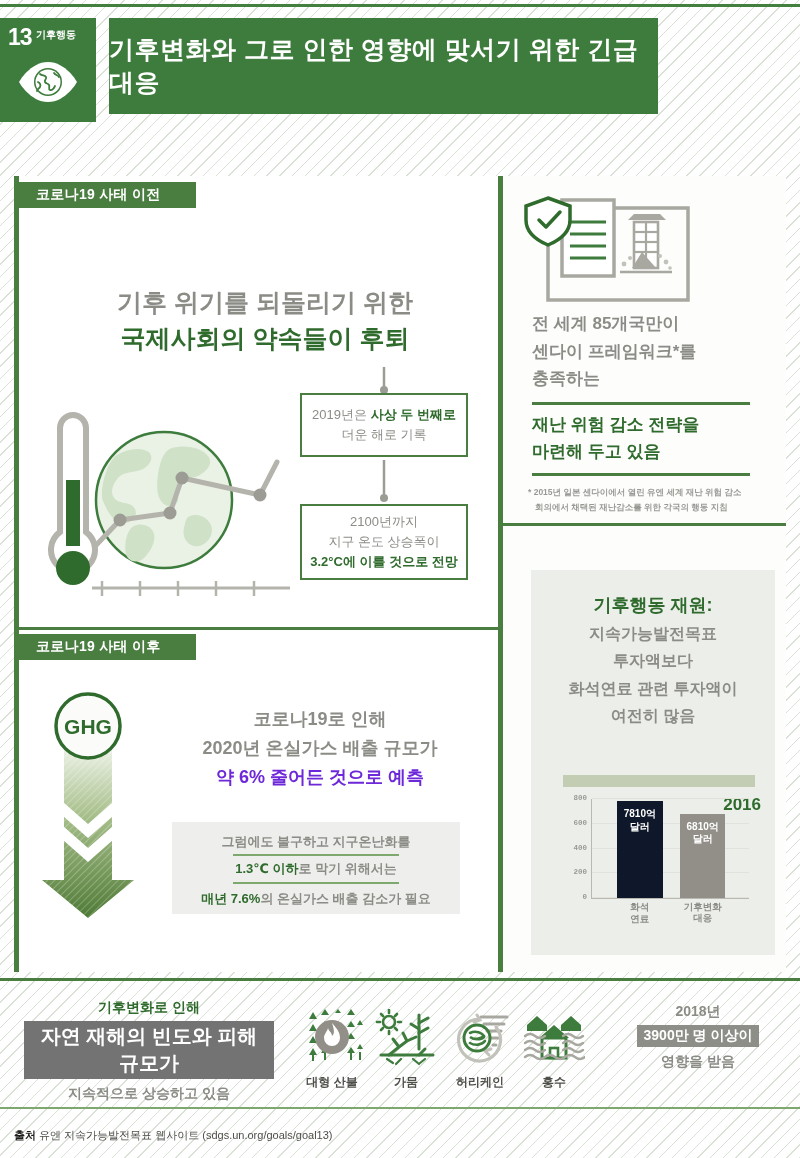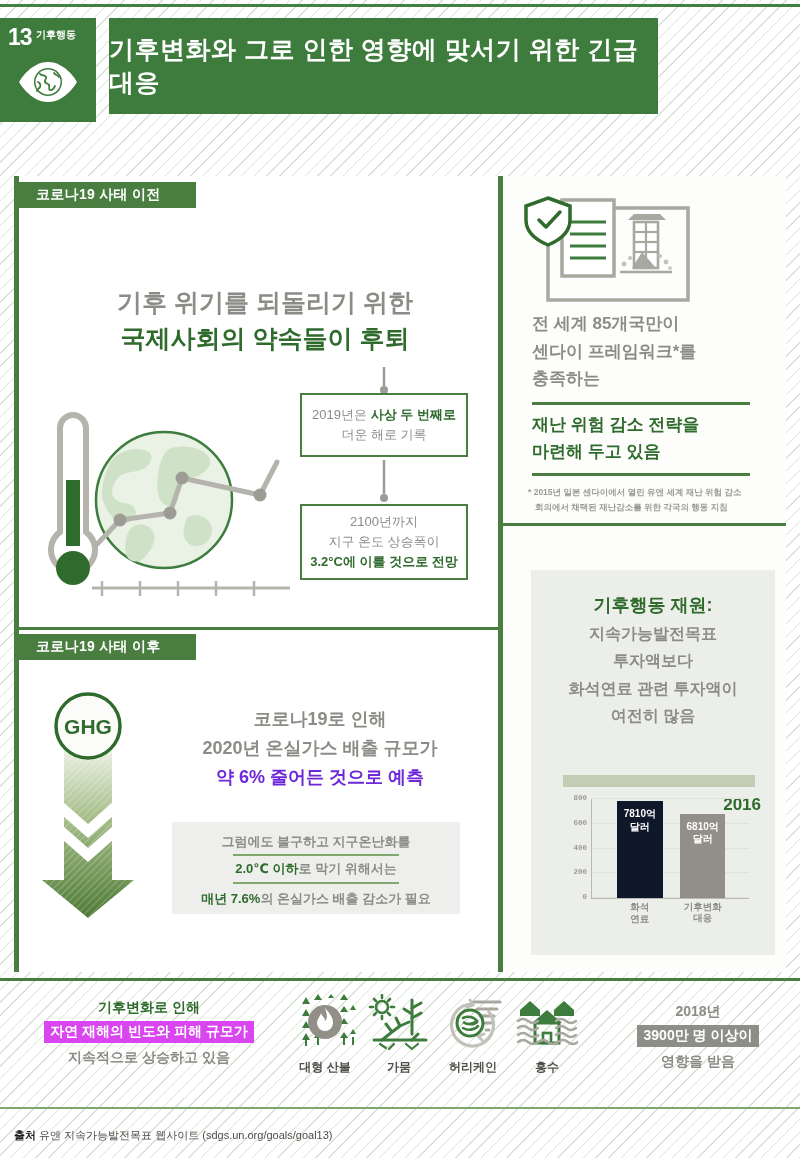--- a/index.html
+++ b/index.html
@@ -382,34 +382,34 @@
   .band-left {
     position: absolute;
     left: 24px; top: 18px;
     width: 250px;
     text-align: center;
     z-index: 3;
   }
   .bl-1 { font-size: 14px; font-weight: bold; color: #2f6b2c; line-height: 1.6; }
   .bl-2 {
     display: inline-block;
-    background: #d946ef;
+    background: #737373;
     color: #ffffff;
-    font-size: 14px; font-weight: bold;
+    font-size: 20px; font-weight: bold;
     padding: 2px 6px;
     margin: 3px 0;
   }
   .bl-3 { font-size: 14px; font-weight: bold; color: #8c8c87; line-height: 1.6; }
 
   .hazards {
     position: absolute;
-    left: 288px; top: 14px;
+    left: 288px; top: 29px;
     width: 310px;
     display: flex;
-    justify-content: flex-start;
+    justify-content: center;
     z-index: 3;
   }
   .hazard { width: 74px; text-align: center; }
   .hazard-ico { height: 62px; display: flex; align-items: center; justify-content: center; }
   .hazard-lbl {
     margin-top: 5px;
     font-size: 12px; font-weight: bold;
     color: #4e4e4a;
   }
 
@@ -557,21 +557,21 @@
 
   <div class="ghg-text">
     <div class="ghg-l1">코로나19로 인해</div>
     <div class="ghg-l2">2020년 온실가스 배출 규모가</div>
     <div class="ghg-l3">약 6% 줄어든 것으로 예측</div>
   </div>
 
   <div class="grey-box">
     <div class="gb-1">그럼에도 불구하고 지구온난화를</div>
     <div>
-      <span class="gb-2"><b>2.0℃ 이하</b><span>로 막기 위해서는</span></span>
+      <span class="gb-2"><b>1.3℃ 이하</b><span>로 막기 위해서는</span></span>
     </div>
     <div class="gb-3"><b>매년 7.6%</b><span>의 온실가스 배출 감소가 필요</span></div>
   </div>
 
   <svg class="sendai-icon" viewBox="0 0 180 112">
     <rect x="32" y="12" width="140" height="92" fill="none" stroke="#a8a8a1" stroke-width="3.5"></rect>
     <rect x="46" y="4" width="52" height="76" fill="#ffffff" stroke="#a8a8a1" stroke-width="3.5"></rect>
     <g stroke="#3d7c3c" stroke-width="3.2">
       <line x1="54" y1="26" x2="90" y2="26"></line>
       <line x1="54" y1="38" x2="90" y2="38"></line>

